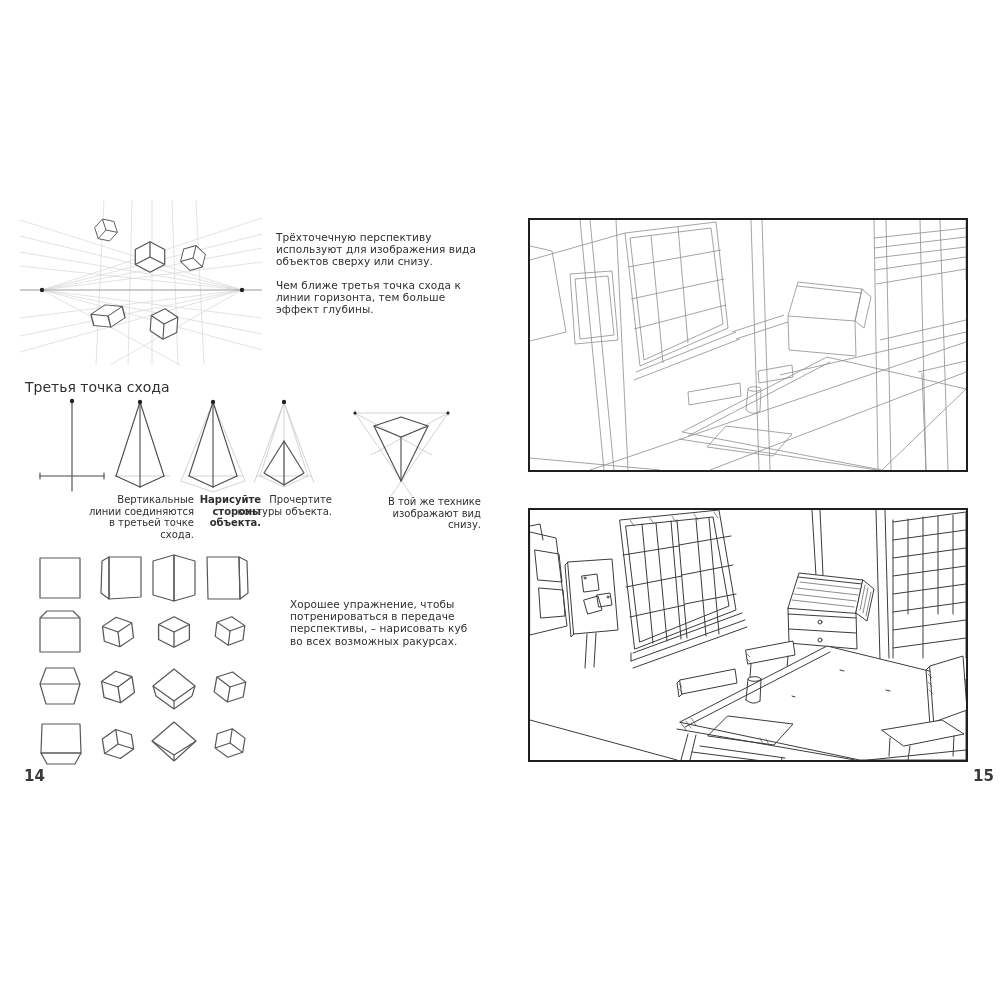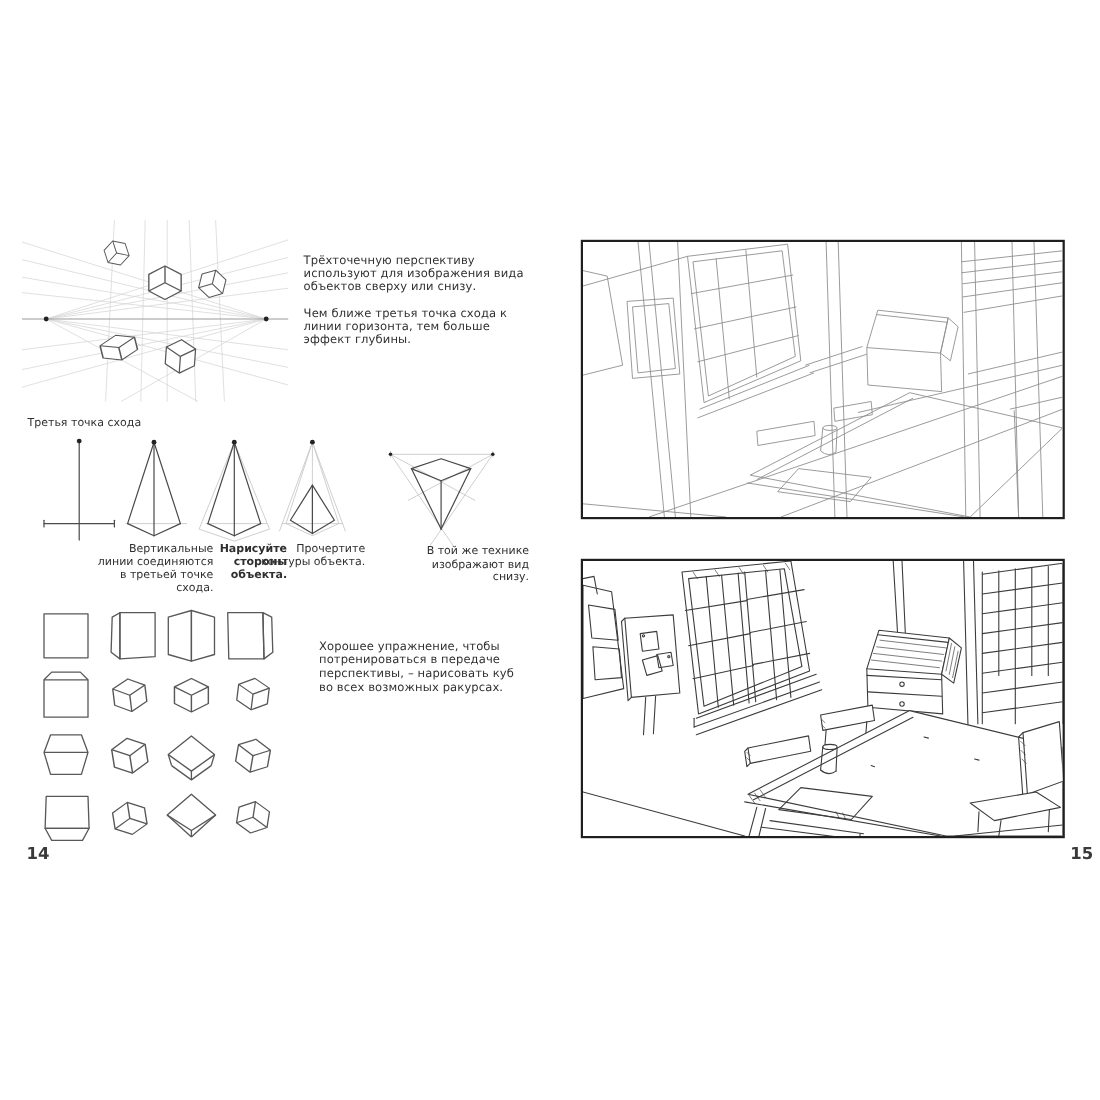--- a/index.html
+++ b/index.html
@@ -4,21 +4,21 @@
 <style>
   html,body{margin:0;padding:0;}
   body{
     width:1000px;height:1000px;position:relative;background:#ffffff;
     font-family:"DejaVu Sans",sans-serif;color:#2f2f2f;overflow:hidden;
   }
   .abs{position:absolute;}
   .txt{font-size:10.5px;line-height:1.16;letter-spacing:.1px;}
   .para{margin:0 0 11px 11px;}
   .cap{font-size:10px;line-height:1.15;text-align:right;}
-  .heading{font-size:10px;}
+  .heading{font-size:14px;}
   .pagenum{font-size:15px;font-weight:bold;color:#3a3a3a;}
   .frame{border:2px solid #1f1f1f;background:#fff;}
   svg{display:block;}
   
   .ray{stroke:#d7d7d7;stroke-width:.7;fill:none;}
   .hz{stroke:#9a9a9a;stroke-width:1;fill:none;}
   .cube{stroke:#585858;stroke-width:1.2;fill:none;stroke-linejoin:round;}
   .cubef{stroke:#585858;stroke-width:1.2;fill:#fff;stroke-linejoin:round;}
   .dk{stroke:#4a4a4a;stroke-width:1.1;fill:none;stroke-linecap:round;stroke-linejoin:round;}
   .lt{stroke:#c8c8c8;stroke-width:.8;fill:none;}
@@ -203,21 +203,21 @@
       <g class="cube">
         <polygon points="152,174 174,193 152,207 130,193"></polygon>
         <line x1="130" y1="193" x2="152" y2="213"></line>
           <line x1="174" y1="193" x2="152" y2="213"></line>
         <line x1="152" y1="207" x2="152" y2="213"></line>
       </g>
       <use href="#cubBot" transform="translate(208,195) rotate(9) scale(1,0.9)"></use>
     </g>
   </svg>
 
-  <div class="abs txt" style="left:290px;top:582px;width:192px;">Хорошее упражнение, чтобы потренироваться в передаче перспективы, – нарисовать куб во всех возможных ракурсах.</div>
+  <div class="abs txt" style="left:290px;top:598px;width:192px;">Хорошее упражнение, чтобы потренироваться в передаче перспективы, – нарисовать куб во всех возможных ракурсах.</div>
 
   <div class="abs pagenum" style="left:24px;top:767px;">14</div>
 </div>
 
 <div class="abs" style="left:500px;top:0;width:500px;height:1000px;">
 
   <div class="abs frame" style="left:28px;top:218px;width:440px;height:254px;box-sizing:border-box;">
     <svg width="436" height="250" viewBox="0 0 436 250">
       <g class="sk">
 

